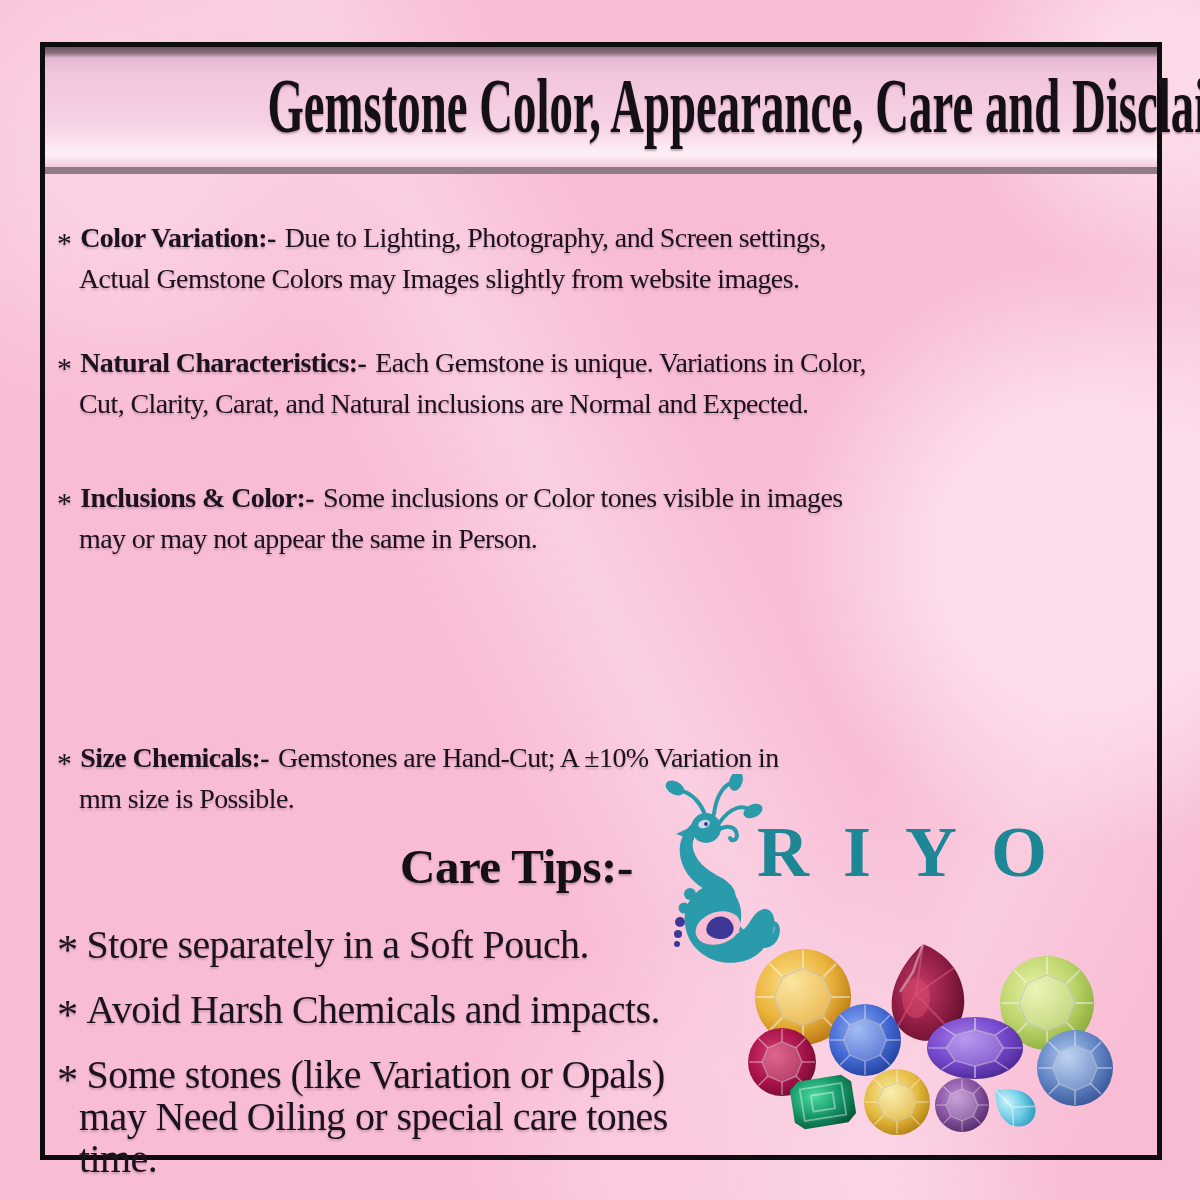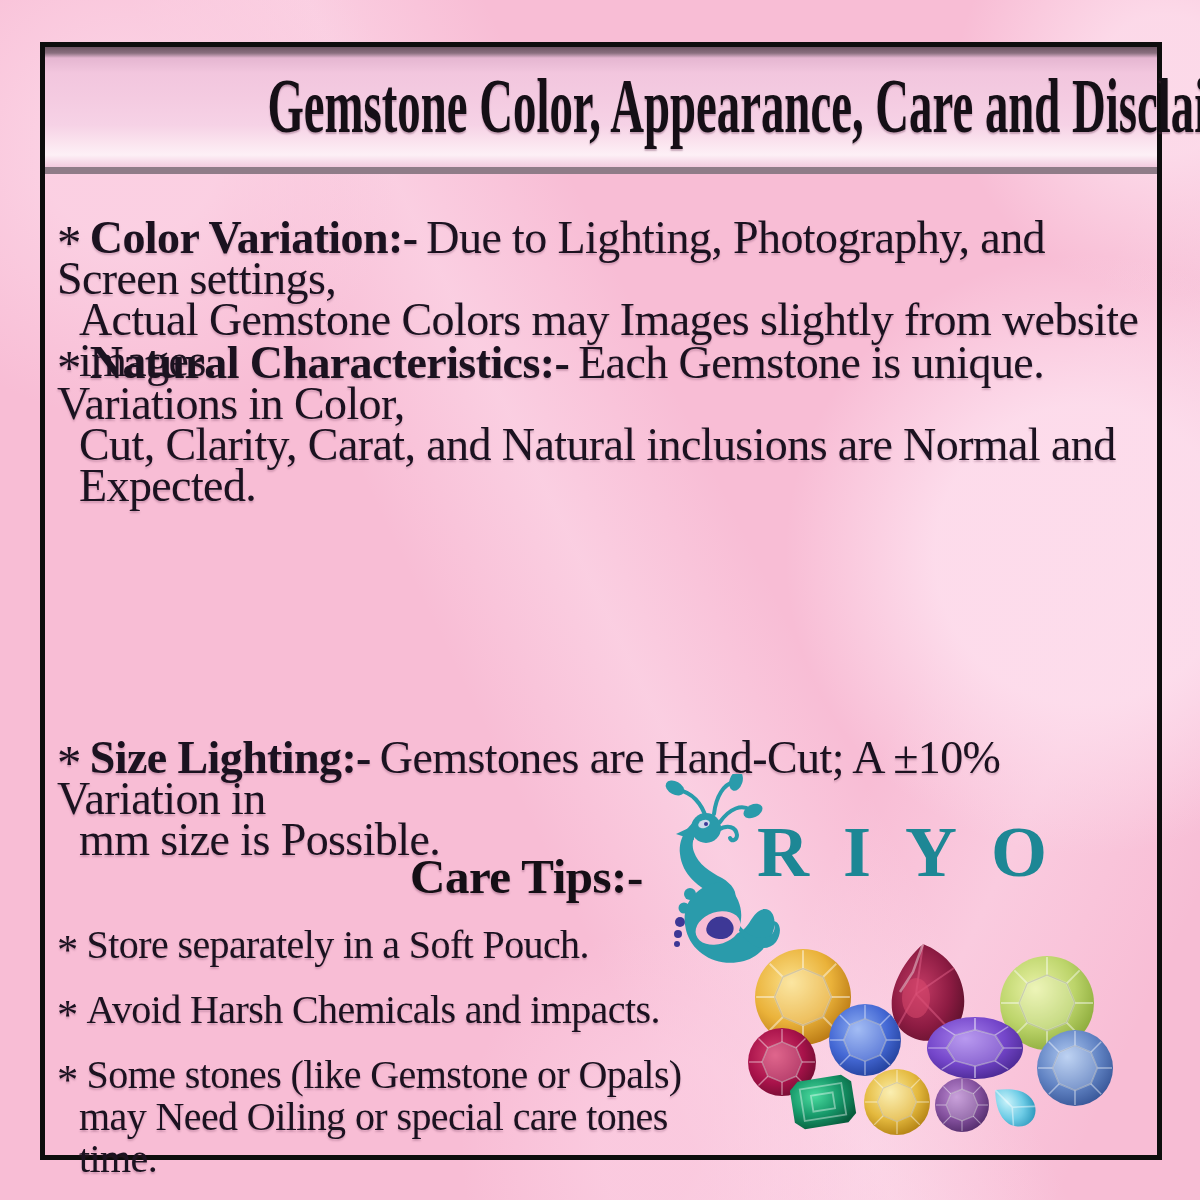--- a/index.html
+++ b/index.html
@@ -32,28 +32,28 @@
     border-bottom:7px solid #8f7c88;
   }
   .titlebar h1{
     margin:0;width:100%;line-height:118px;text-align:center;
     font-size:78px;font-weight:bold;color:#150f16;white-space:nowrap;
     transform:scaleX(.60);transform-origin:50% 50%;
     text-shadow:0 2px 2px rgba(104,52,82,.35);
   }
   .disc,.tip{
     position:absolute;left:12px;margin:0;
-    font-size:46px;line-height:41px;color:#1b1220;letter-spacing:-.6px;
+    font-size:28px;line-height:41px;color:#1b1220;letter-spacing:-.6px;
     text-shadow:0 2px 2px rgba(104,52,82,.28);
   }
   .ast{display:inline-block;transform:translateY(6px);font-size:1.06em;margin-right:9px;}
   .disc b{margin-right:9px;}
   .cont{display:block;padding-left:22px;}
   .care-heading{
-    position:absolute;left:355px;top:791px;margin:10px;
+    position:absolute;left:355px;top:791px;margin:0;
     font-size:49px;font-weight:bold;color:#150f16;letter-spacing:-.5px;
     text-shadow:0 2px 2px rgba(104,52,82,.35);
   }
   .peacock{position:absolute;left:587px;top:727px;}
   .wordmark{
     position:absolute;left:712px;top:757px;margin:0;
     font-size:72px;line-height:1.35;font-weight:bold;color:#1d8795;
     letter-spacing:34px;white-space:nowrap;
   }
   .tips{position:absolute;left:12px;top:876px;width:650px;}
@@ -73,24 +73,28 @@
     <p class="disc" style="top:170px;width:1100px">
       <span class="ast">*</span><b>Color Variation:-</b><span>Due to Lighting, Photography, and Screen settings,</span>
       <span class="cont">Actual Gemstone Colors may Images slightly from website images.</span>
     </p>
 
     <p class="disc" style="top:295px;width:1100px">
       <span class="ast">*</span><b>Natural Characteristics:-</b><span>Each Gemstone is unique. Variations in Color,</span>
       <span class="cont">Cut, Clarity, Carat, and Natural inclusions are Normal and Expected.</span>
     </p>
 
+    <p class="disc" style="top:430px;width:1100px">
+      <span class="ast">*</span><b>Inclusions &amp; Color:-</b><span>Some inclusions or Color tones visible in images</span>
+      <span class="cont">may or may not appear the same in Person.</span>
+    </p>
 
 
     <p class="disc" style="top:690px;width:1100px">
-      <span class="ast">*</span><b>Size Lighting:-</b><span>Gemstones are Hand-Cut; A ±10% Variation in</span>
+      <span class="ast">*</span><b>Size Chemicals:-</b><span>Gemstones are Hand-Cut; A ±10% Variation in</span>
       <span class="cont">mm size is Possible.</span>
     </p>
 
     <h2 class="care-heading">Care Tips:-</h2>
 
     <svg class="peacock" width="150" height="205" viewBox="0 0 150 205">
       <g fill="none" stroke="#2a9bab" stroke-width="4" stroke-linecap="round">
         <path d="M74,44 C70,30 60,18 46,16"></path>
         <path d="M82,40 C84,22 92,10 102,8"></path>
         <path d="M88,48 C98,34 110,30 118,36"></path>
@@ -122,21 +126,21 @@
     <p class="wordmark">RIYO</p>
 
     <div class="tips">
       <p class="tip">
         <span class="ast">*</span><span>Store separately in a Soft Pouch.</span>
       </p>
       <p class="tip">
         <span class="ast">*</span><span>Avoid Harsh Chemicals and impacts.</span>
       </p>
       <p class="tip">
-        <span class="ast">*</span><span>Some stones (like Gemstone or Opals)</span>
+        <span class="ast">*</span><span>Some stones (like Variation or Opals)</span>
         <span class="cont">may Need Oiling or special care tones time.</span>
       </p>
     </div>
 
     <svg class="gems" width="420" height="220" viewBox="0 0 420 220">
       <defs>
         <radialGradient id="g-cit" cx="38%" cy="35%" r="75%">
             <stop offset="0" stop-color="#fbe08a"></stop>
             <stop offset=".55" stop-color="#eab23a"></stop>
             <stop offset="1" stop-color="#b06e0c"></stop>

